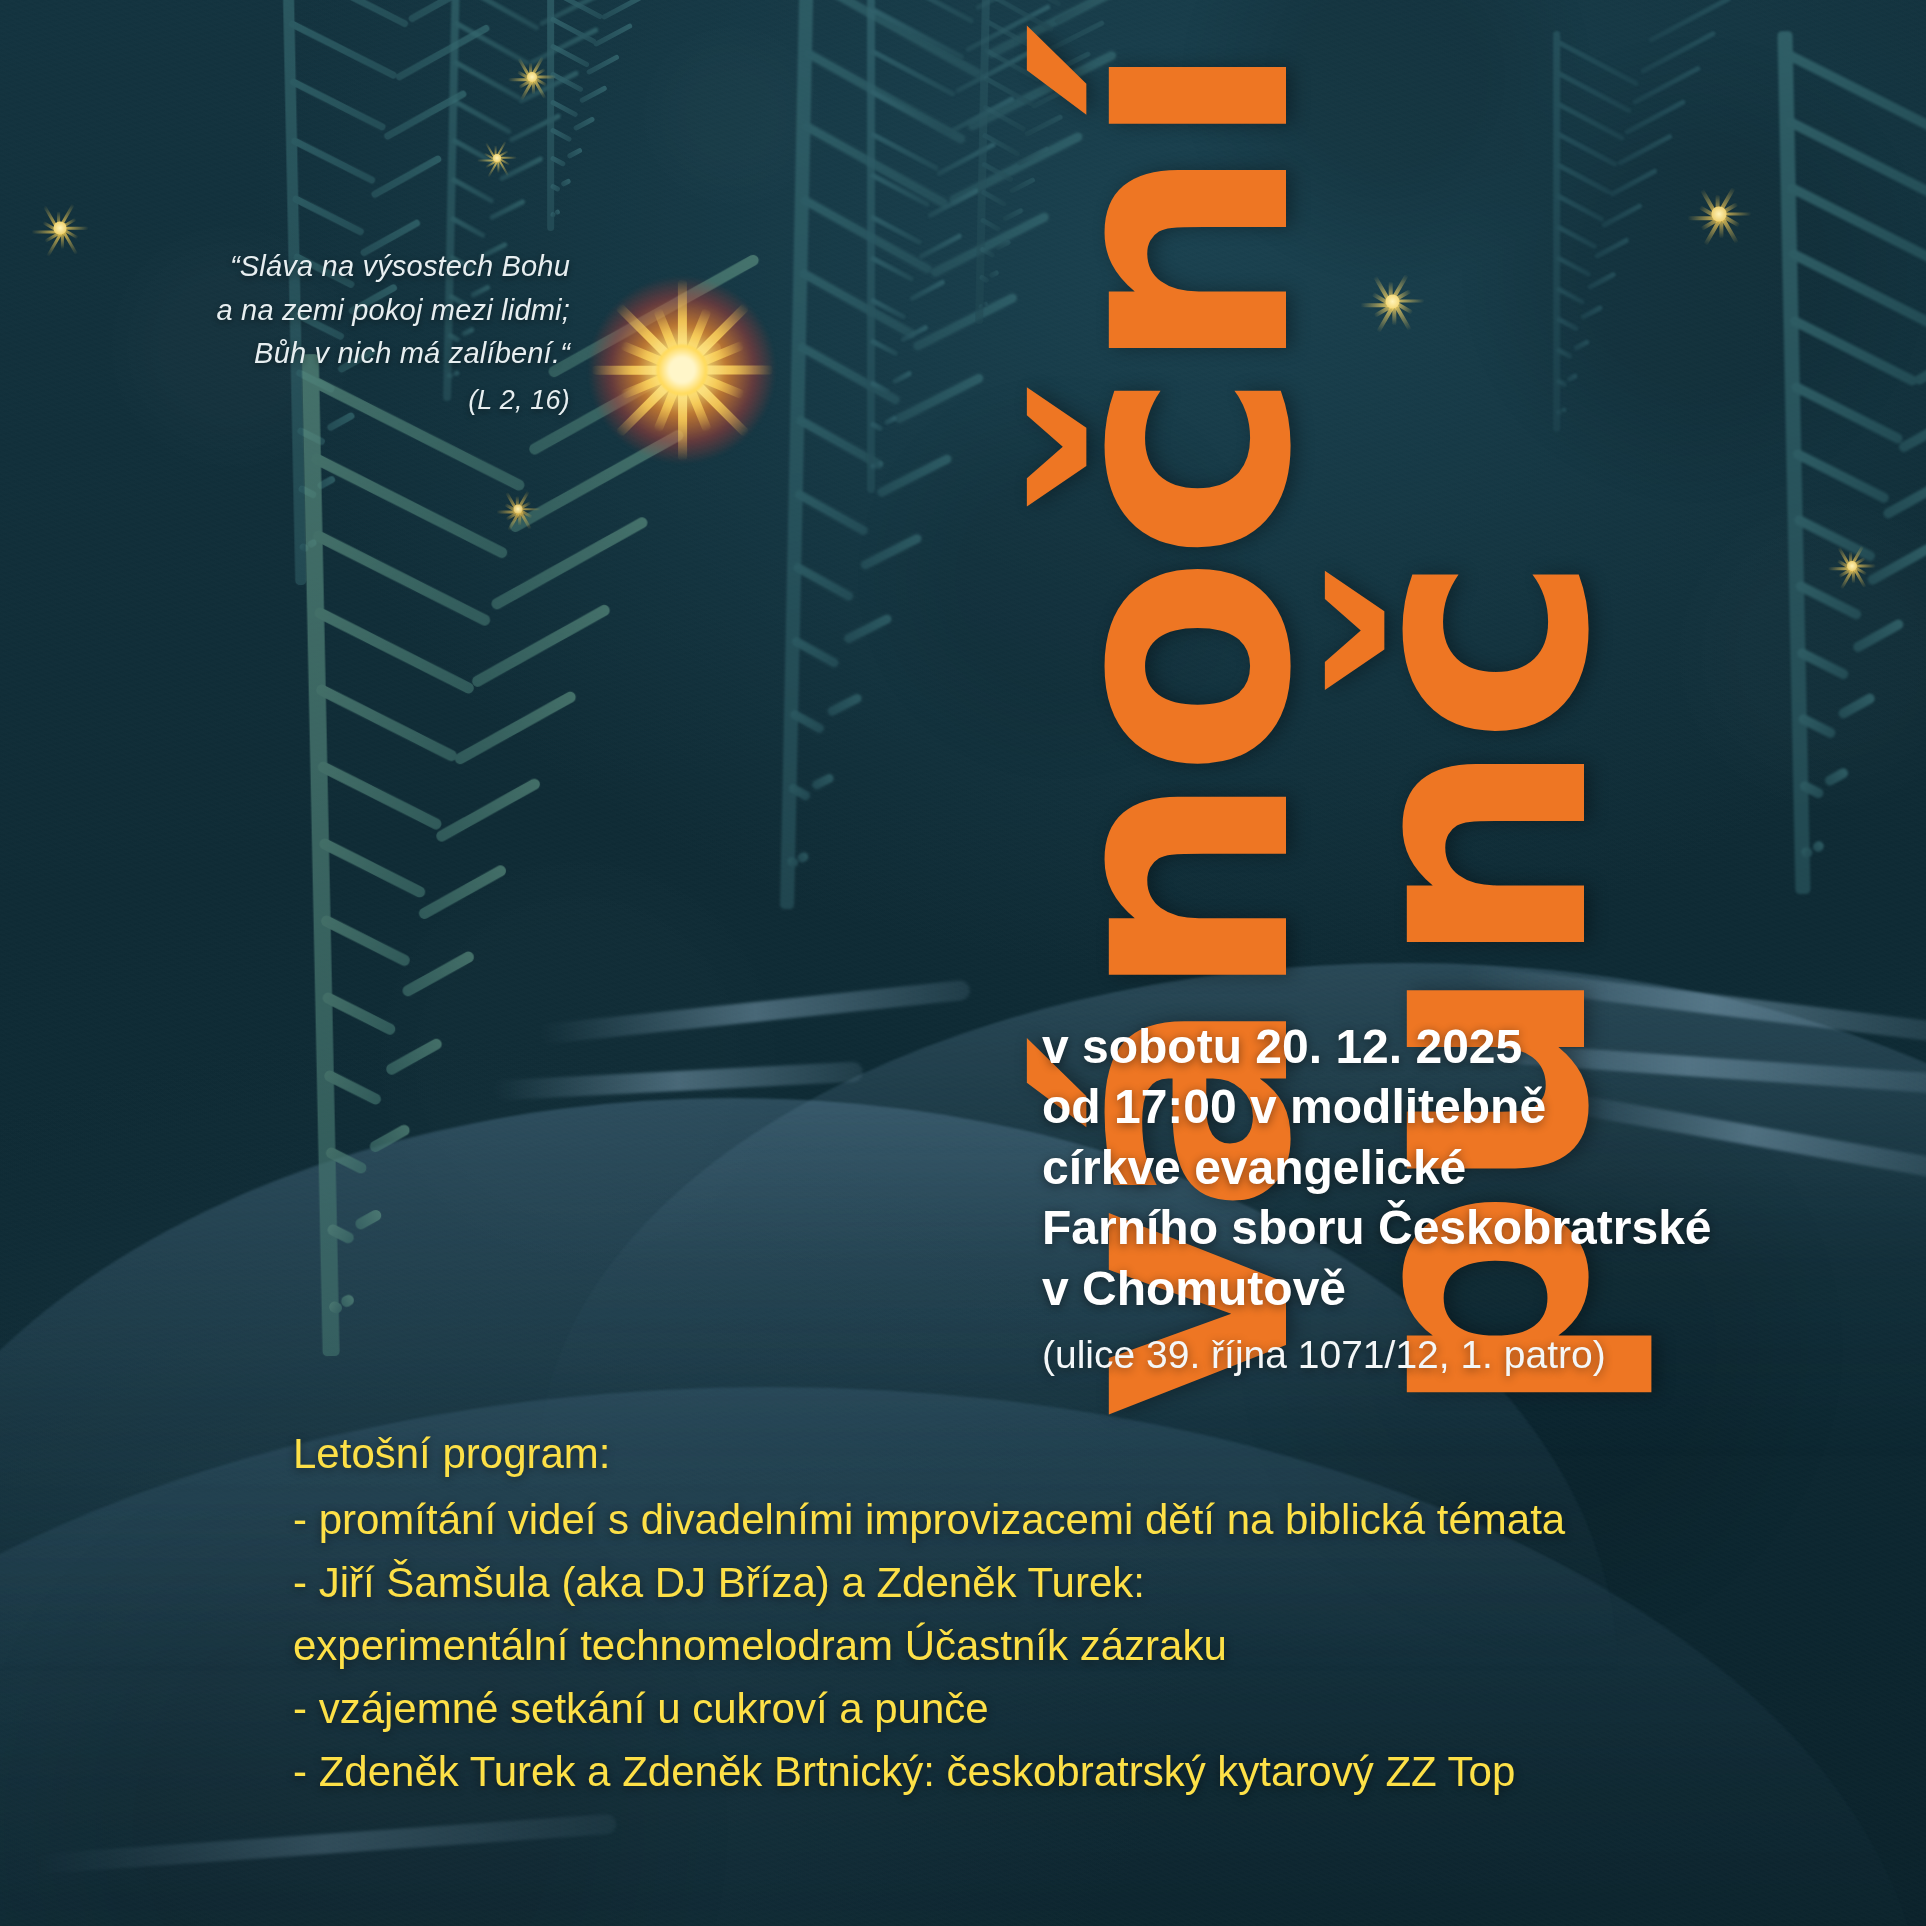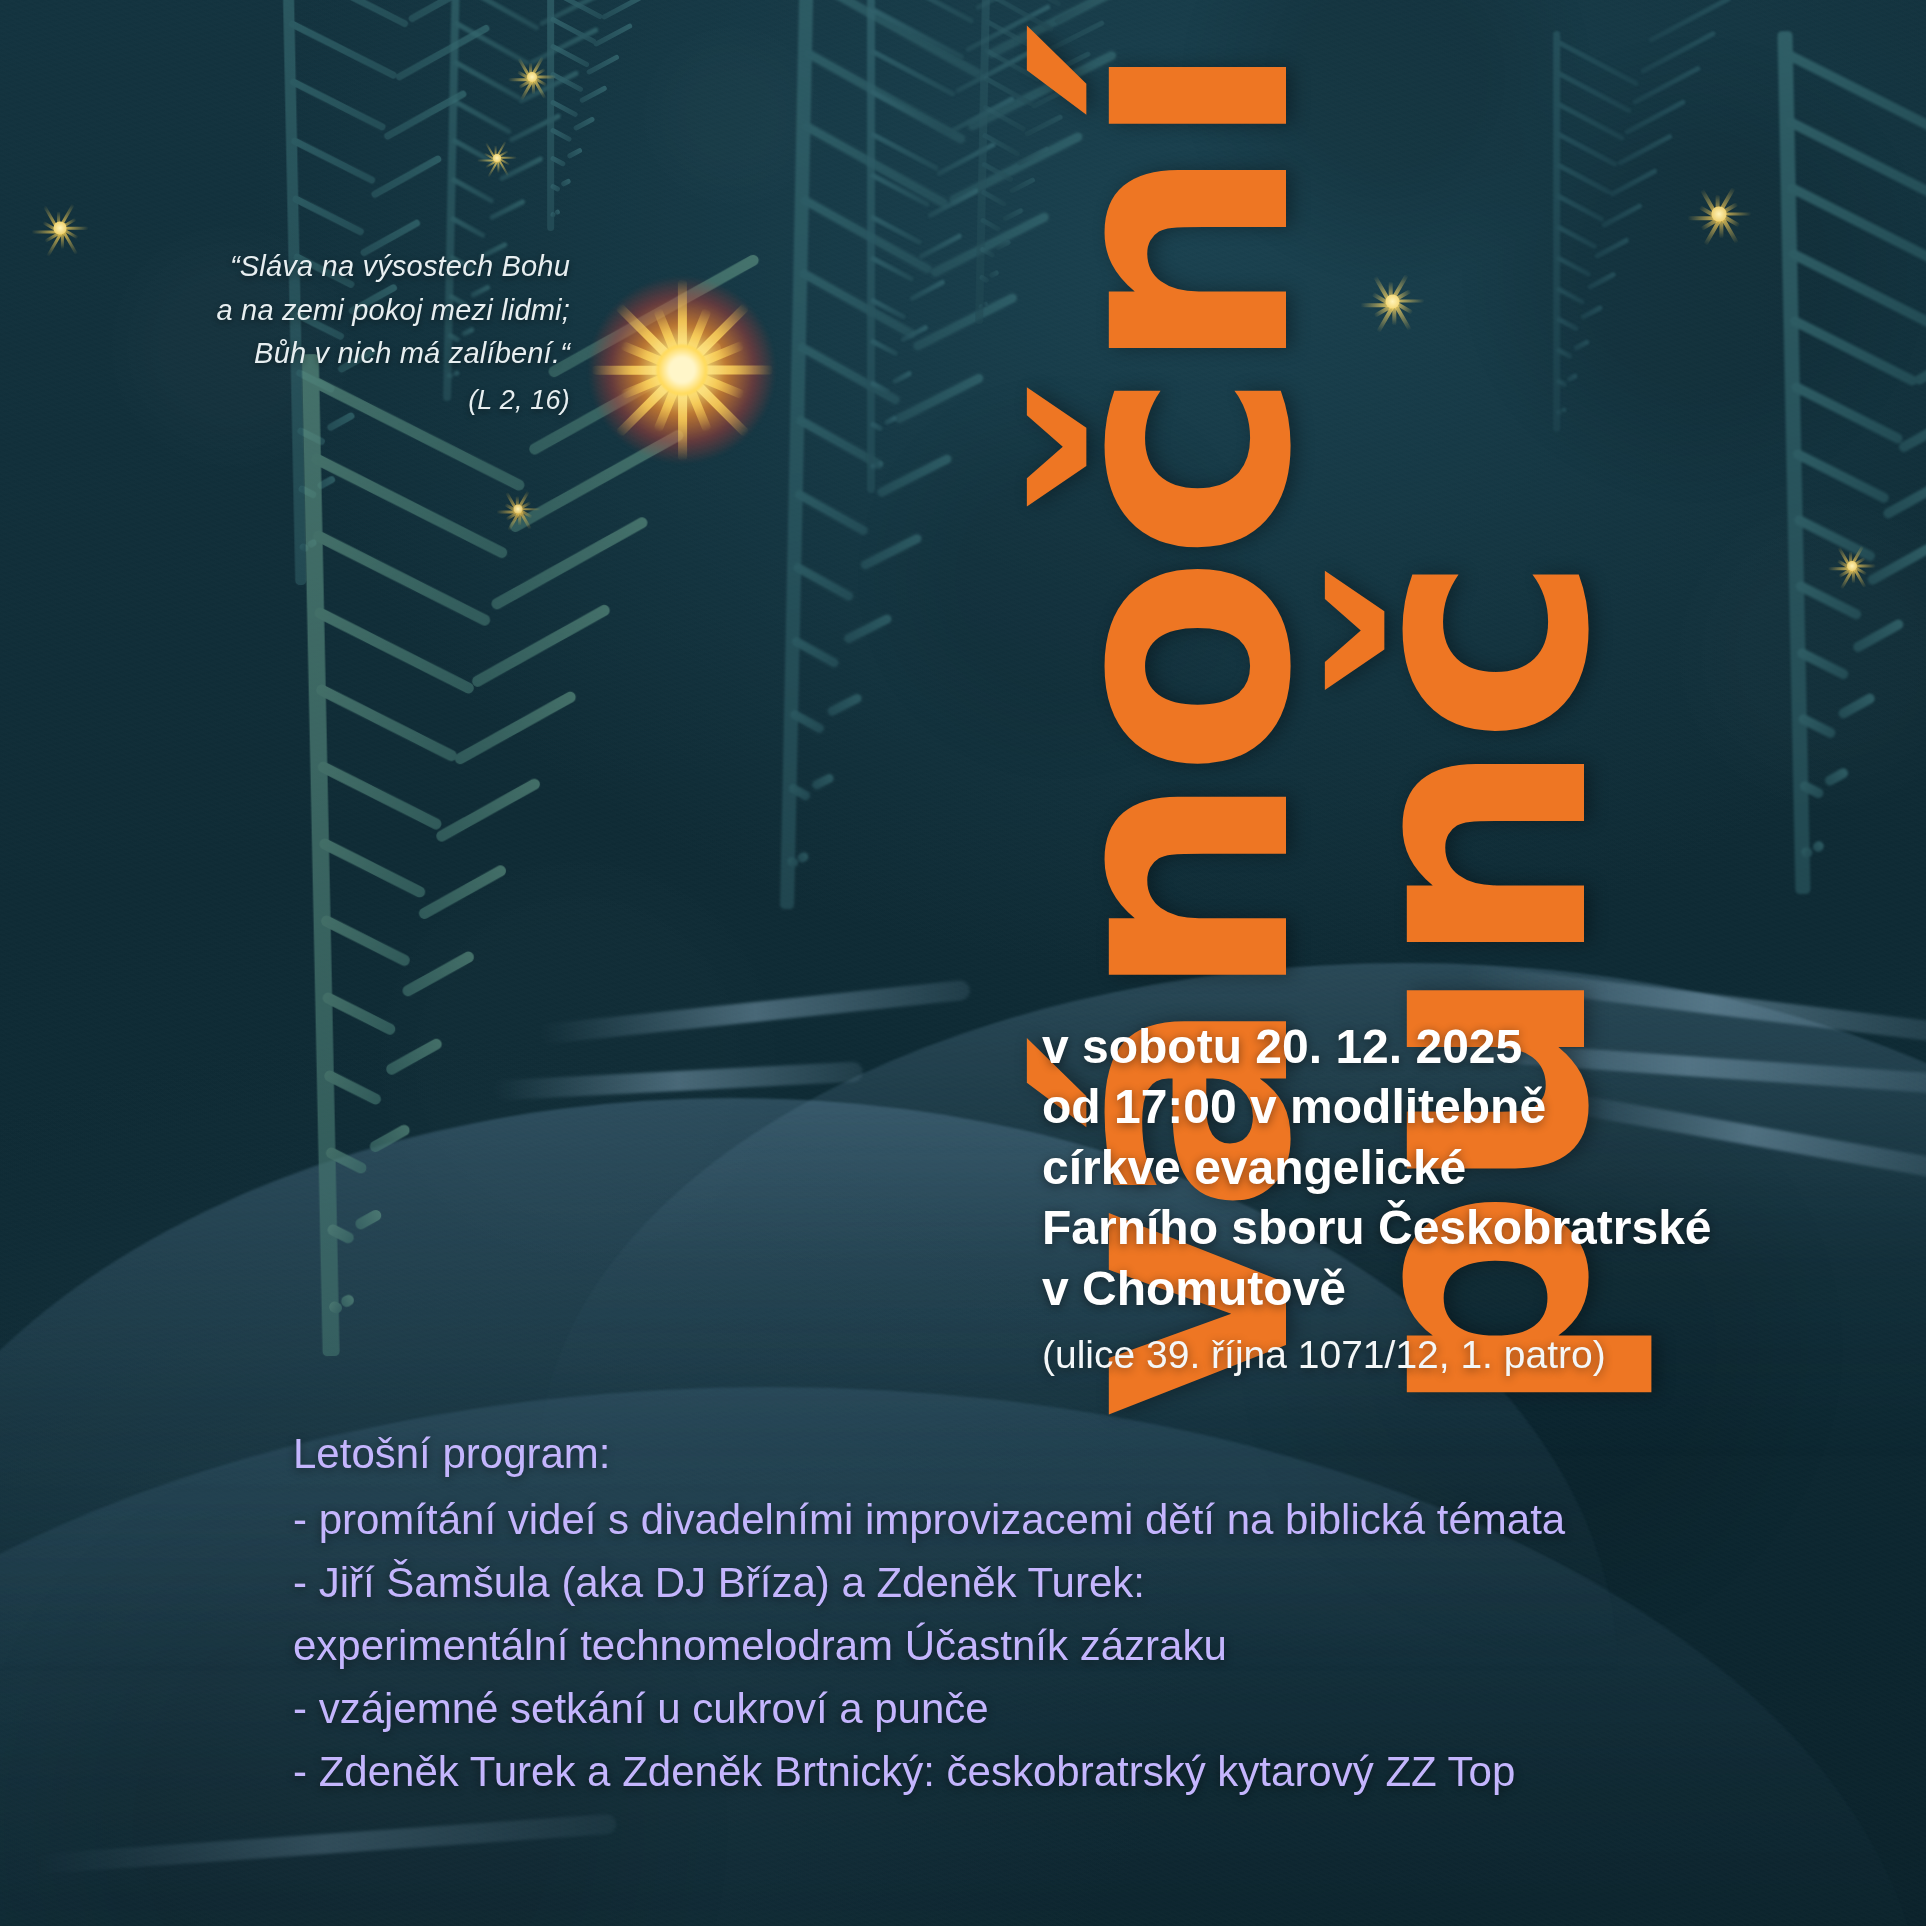--- a/index.html
+++ b/index.html
@@ -204,21 +204,21 @@
     font-weight: 400;
     font-size: 39px;
     color: #f4f7f8;
   }
 
   .program {
     position: absolute;
     left: 293px;
     top: 1422px;
     width: 1580px;
-    color: #c4b5fd;
+    color: #fde047;
     font-size: 42px;
     line-height: 1.5;
     text-shadow: 0 2.3px 9.2px rgba(0,0,0,.45);
   }
   .program .head { margin-bottom: 3.1px; }
   .program .item { white-space: pre-wrap; }
 </style>
 </head>
 <body>
 

